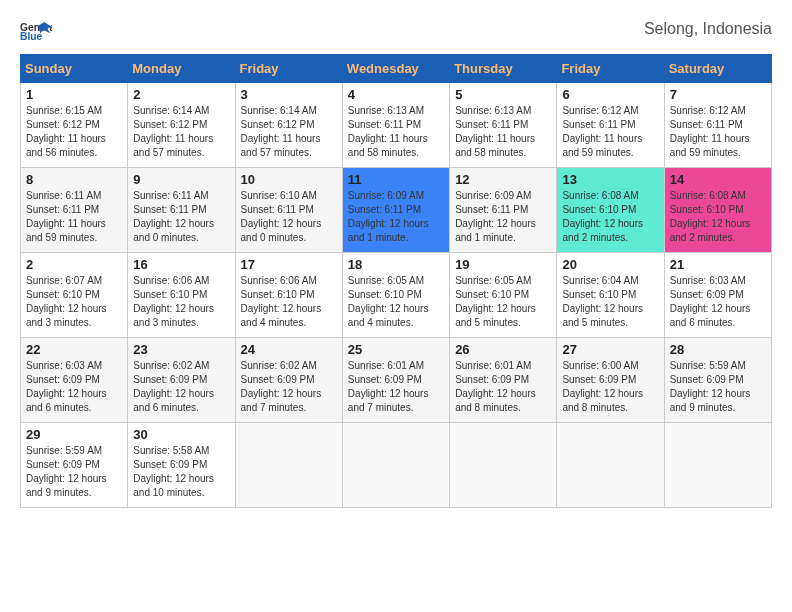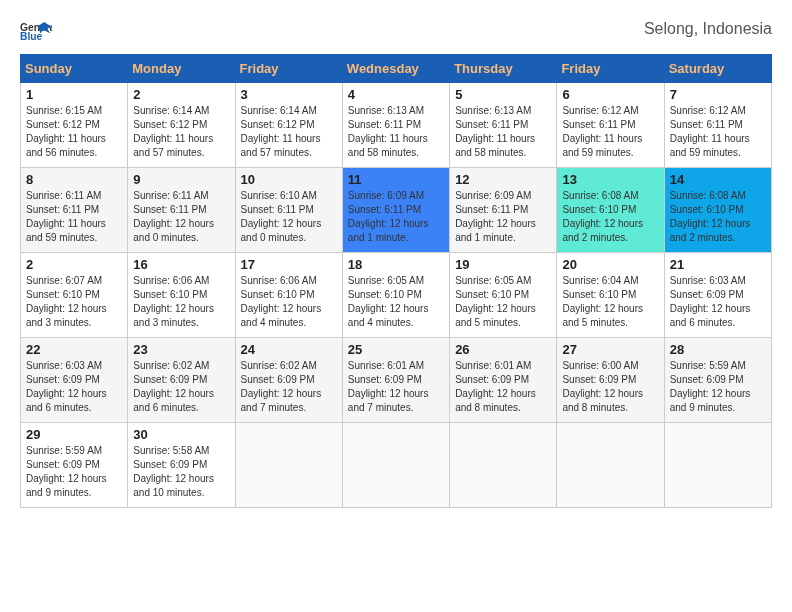--- a/index.html
+++ b/index.html
@@ -209,21 +209,21 @@
         </div>
       </td>
         <td style="background: #5eead4; margin-left: 12px;">
         <span class="day-number">13</span>
         <div class="day-info">
           Sunrise: 6:08 AM<br>
           Sunset: 6:10 PM<br>
           Daylight: 12 hours and 2 minutes.
         </div>
       </td>
-        <td style="background: #0ea5e9;">
+        <td style="background: #ec4899;">
         <span class="day-number">14</span>
         <div class="day-info">
           Sunrise: 6:08 AM<br>
           Sunset: 6:10 PM<br>
           Daylight: 12 hours and 2 minutes.
         </div>
       </td>
       </tr>
       <tr>
         <td>

